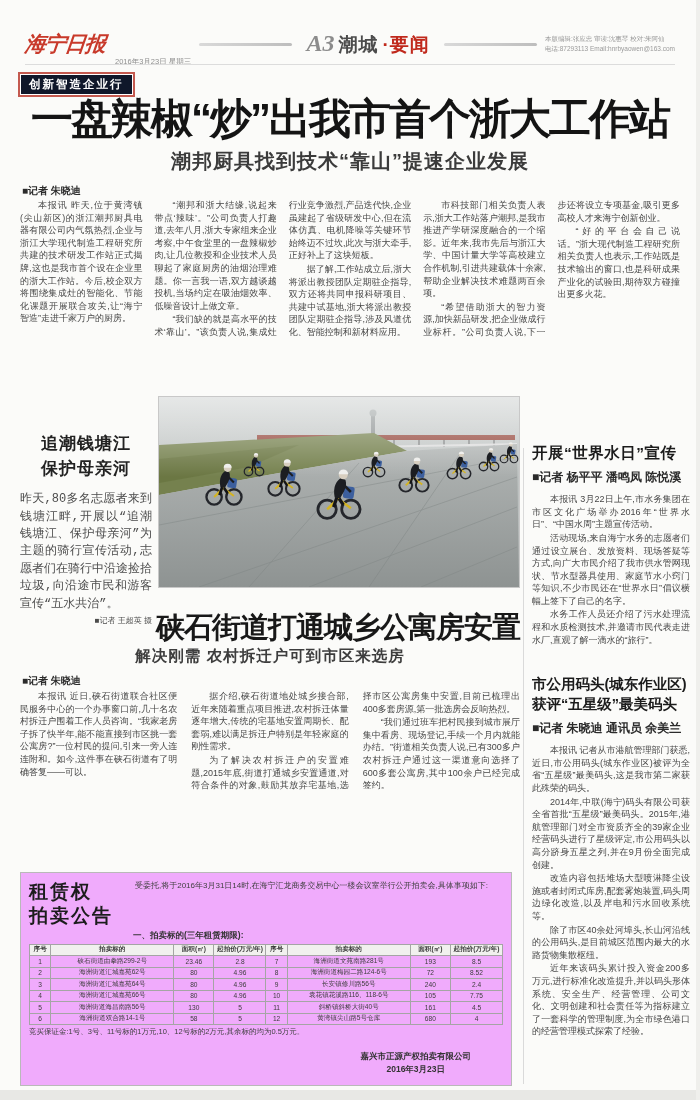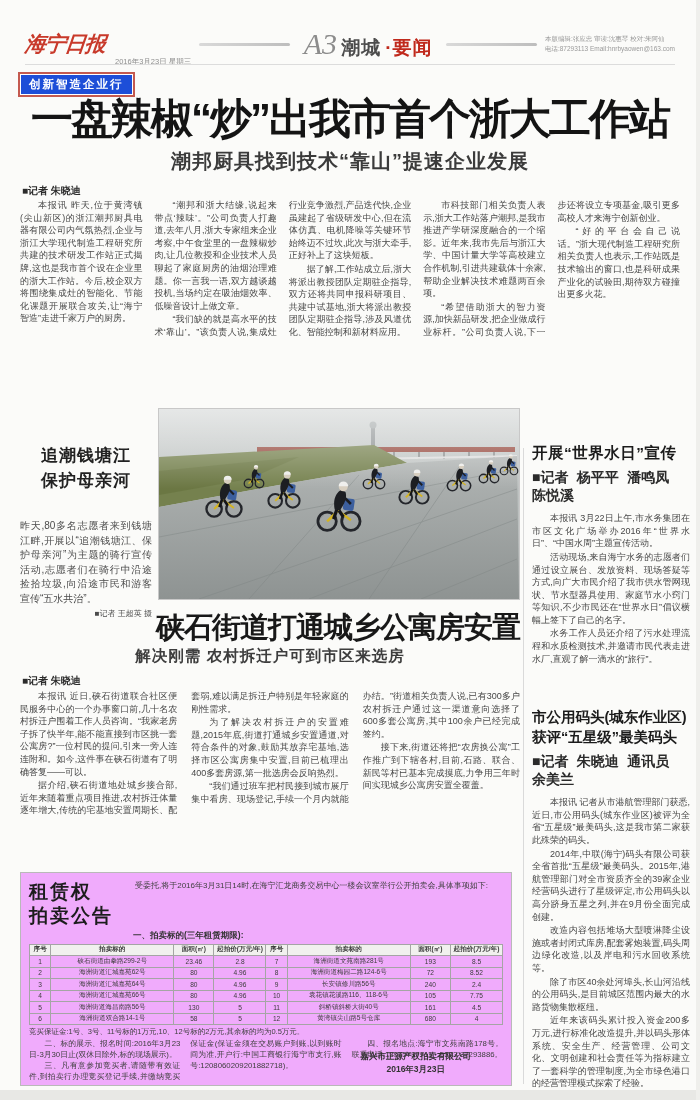--- a/index.html
+++ b/index.html
@@ -12,68 +12,68 @@
   .edge-right{position:absolute;right:0;top:0;width:4px;height:1100px;background:#efefec;}
 
   
   .masthead{position:absolute;left:25px;top:26px;width:650px;height:36px;
     display:flex;align-items:center;gap:8px;}
   .logo{font-style:italic;font-weight:900;font-size:21px;color:#c8392a;
     letter-spacing:-1px;white-space:nowrap;transform:skewX(-6deg);}
   .dateline{font-size:7.5px;color:#8f8f8f;white-space:nowrap;margin-left:2px;margin-top:35px;}
   .rule{flex:1;height:3px;background:linear-gradient(90deg,#d9d9d9,#bdbdbd);border-radius:2px;}
   .sec-title{display:flex;align-items:baseline;gap:4px;white-space:nowrap;padding:0 6px;}
-  .pageno{font-family:"Liberation Serif",serif;font-style:italic;font-size:30px;color:#8c8c8c;font-weight:400;}
+  .pageno{font-family:"Liberation Serif",serif;font-style:italic;font-size:24px;color:#8c8c8c;font-weight:700;}
   .sec-main{font-size:19px;font-weight:900;color:#4c4c4c;letter-spacing:1px;}
   .sec-hot{font-size:19px;font-weight:900;color:#c0291c;letter-spacing:1px;}
   .editor-info{font-size:6.5px;color:#9a9a9a;line-height:1.5;text-align:left;white-space:nowrap;}
   .masthead-underline{position:absolute;left:25px;top:64px;width:650px;height:1px;background:#dcdcdc;}
 
   
-  .tag{position:absolute;left:20px;top:74px;background:#1d4ed8;color:#fff;
+  .tag{position:absolute;left:20px;top:74px;background:#0f172a;color:#fff;
     font-size:11.5px;font-weight:700;padding:3px 9px;letter-spacing:2px;
     box-shadow:0 0 0 1px #fff inset,0 0 0 2px #c45a50;}
   .headline{position:absolute;left:10px;top:96px;width:680px;text-align:center;
     font-size:42px;font-weight:900;color:#141414;letter-spacing:-2px;line-height:1.1;
     font-family:"Liberation Sans",sans-serif;}
   .subheadline{position:absolute;left:10px;top:148px;width:680px;text-align:center;
     font-size:20px;font-weight:700;color:#3b3b3b;letter-spacing:1px;}
   .byline{font-size:10px;font-weight:700;color:#2b2b2b;}
   .lead-byline{position:absolute;left:22px;top:184px;}
   .body-text{font-size:9px;line-height:1.4;color:#474747;text-align:justify;
     filter:blur(.32px);}
   .body-text p{margin:0 0 1px 0;text-indent:2em;}
   .lead-body{position:absolute;left:20px;top:199px;width:660px;height:190px;
     column-count:5;column-gap:12px;overflow:hidden;}
 
   
-  .photo-row{position:absolute;left:20px;top:408px;width:500px;height:228px;display:flex;gap:6px;}
+  .photo-row{position:absolute;left:20px;top:396px;width:500px;height:228px;display:flex;gap:6px;}
   .photo-caption-block{width:132px;padding-top:36px;box-sizing:border-box;}
   .photo-title{font-size:17px;font-weight:900;color:#222;text-align:center;line-height:1.45;letter-spacing:1px;}
-  .photo-caption{margin-top:26px;font-size:10px;line-height:1.45;color:#4c4c4c;text-align:justify;filter:blur(.3px);}
+  .photo-caption{margin-top:10px;font-size:12px;line-height:1.45;color:#4c4c4c;text-align:justify;filter:blur(.3px);font-family:Liberation Mono, monospace;}
   .photo-credit{margin-top:2px;font-size:8px;color:#4c4c4c;text-align:right;filter:blur(.3px);}
   .photo-frame{width:362px;height:192px;border:1px solid #c8c8c8;box-sizing:border-box;background:#b9bcbc;overflow:hidden;}
   .photo-frame svg{display:block;}
 
   
   .mid-headline{position:absolute;left:20px;top:608px;width:500px;text-align:right;
     font-size:29px;font-weight:900;color:#181818;letter-spacing:-1px;}
   .mid-subheadline{position:absolute;left:20px;top:646px;width:500px;text-align:center;
     font-size:15.5px;font-weight:700;color:#3d3d3d;letter-spacing:1px;}
   .mid-byline{position:absolute;left:22px;top:674px;}
   .mid-body{position:absolute;left:20px;top:690px;width:500px;height:172px;
     column-count:3;column-gap:14px;overflow:hidden;}
 
   
   .v-divider{position:absolute;left:523px;top:448px;width:1px;height:636px;background:#dadada;}
   .right-rail{position:absolute;left:532px;top:443px;width:158px;height:645px;overflow:hidden;}
   .rail-title{font-size:15.5px;font-weight:900;color:#1b1b1b;letter-spacing:.5px;line-height:1.3;}
-  .rail-byline{margin-top:6px;font-size:14px;font-weight:700;color:#2b2b2b;font-family:Liberation Mono, monospace;}
+  .rail-byline{margin-top:6px;font-size:12px;font-weight:700;color:#2b2b2b;}
   .rail-body{margin-top:7px;height:182px;overflow:hidden;}
-  .rail2{margin-top:14px;}
+  .rail2{}
   .rail2-title{font-size:14.5px;font-weight:900;color:#1b1b1b;line-height:1.35;}
   .rail2-body{margin-top:7px;height:292px;overflow:hidden;}
 
   
   .notice{position:absolute;left:20px;top:872px;width:492px;height:214px;
     border:1px solid #b9b9b9;background:#f0abfc;box-sizing:border-box;padding:7px 8px 5px 8px;}
   .notice-top{display:flex;gap:10px;}
   .notice-title{width:96px;font-size:19px;font-weight:900;color:#1c1c1c;line-height:1.25;letter-spacing:2px;}
   .notice-intro{flex:1;font-size:8px;line-height:1.45;color:#3f3f3f;text-align:justify;filter:blur(.3px);}
   .notice-sec1{font-size:8.5px;font-weight:700;color:#333;margin:2px 0 2px 104px;filter:blur(.3px);}
@@ -209,21 +209,20 @@
 </div>
 
 <h2 class="mid-headline" style="margin:0">硖石街道打通城乡公寓房安置</h2>
 <div class="mid-subheadline">解决刚需 农村拆迁户可到市区来选房</div>
 <div class="byline mid-byline">■记者 朱晓迪</div>
 <div class="body-text mid-body">
     <p>本报讯 近日,硖石街道联合社区便民服务中心的一个办事窗口前,几十名农村拆迁户围着工作人员咨询。“我家老房子拆了快半年,能不能直接到市区挑一套公寓房?”一位村民的提问,引来一旁人连连附和。如今,这件事在硖石街道有了明确答复——可以。</p>
     <p>据介绍,硖石街道地处城乡接合部,近年来随着重点项目推进,农村拆迁体量逐年增大,传统的宅基地安置周期长、配套弱,难以满足拆迁户特别是年轻家庭的刚性需求。</p>
     <p>为了解决农村拆迁户的安置难题,2015年底,街道打通城乡安置通道,对符合条件的对象,鼓励其放弃宅基地,选择市区公寓房集中安置,目前已梳理出400多套房源,第一批选房会反响热烈。</p>
     <p>“我们通过班车把村民接到城市展厅集中看房、现场登记,手续一个月内就能办结。”街道相关负责人说,已有300多户农村拆迁户通过这一渠道意向选择了600多套公寓房,其中100余户已经完成签约。</p>
-    <p>接下来,街道还将把“农房换公寓”工作推广到下辖各村,目前,石路、联合、新民等村已基本完成摸底,力争用三年时间实现城乡公寓房安置全覆盖。</p>
   </div>
 
 <div class="v-divider"></div>
 <div class="right-rail">
   <div class="rail-title">开展“世界水日”宣传</div>
   <div class="rail-byline">■记者 杨平平 潘鸣凤 陈悦溪</div>
   <div class="body-text rail-body">
       <p>本报讯 3月22日上午,市水务集团在市区文化广场举办2016年“世界水日”、“中国水周”主题宣传活动。</p>
       <p>活动现场,来自海宁水务的志愿者们通过设立展台、发放资料、现场答疑等方式,向广大市民介绍了我市供水管网现状、节水型器具使用、家庭节水小窍门等知识,不少市民还在“世界水日”倡议横幅上签下了自己的名字。</p>
       <p>水务工作人员还介绍了污水处理流程和水质检测技术,并邀请市民代表走进水厂,直观了解一滴水的“旅行”。</p>
@@ -333,25 +332,20 @@
           <td>58</td>
           <td>5</td>
           <td>12</td>
           <td>黄湾镇尖山路5号仓库</td>
           <td>680</td>
           <td>4</td>
         </tr>
       </tbody>
   </table>
   <div class="deposit">竞买保证金:1号、3号、11号标的1万元,10、12号标的2万元,其余标的均为0.5万元。</div>
-  <div class="terms body-text" style="filter:blur(.3px)">
-      <p>二、标的展示、报名时间:2016年3月23日-3月30日止(双休日除外,标的现场展示)。</p>
-      <p>三、凡有意参加竞买者,请随带有效证件,到拍卖行办理竞买登记手续,并缴纳竞买保证金(保证金须在交易账户到账,以到账时间为准,开户行:中国工商银行海宁市支行,账号:1208060209201882718)。</p>
-      <p>四、报名地点:海宁市文苑南路178号。联系电话:13575737711、0573-87293886。</p>
-    </div>
   <div class="signature">
     <span>嘉兴市正源产权拍卖有限公司</span><br>
     <span>2016年3月23日</span>
   </div>
 </div>
 
 <div class="edge-bottom"></div>
 <div class="edge-right"></div>
 
 </body></html>

